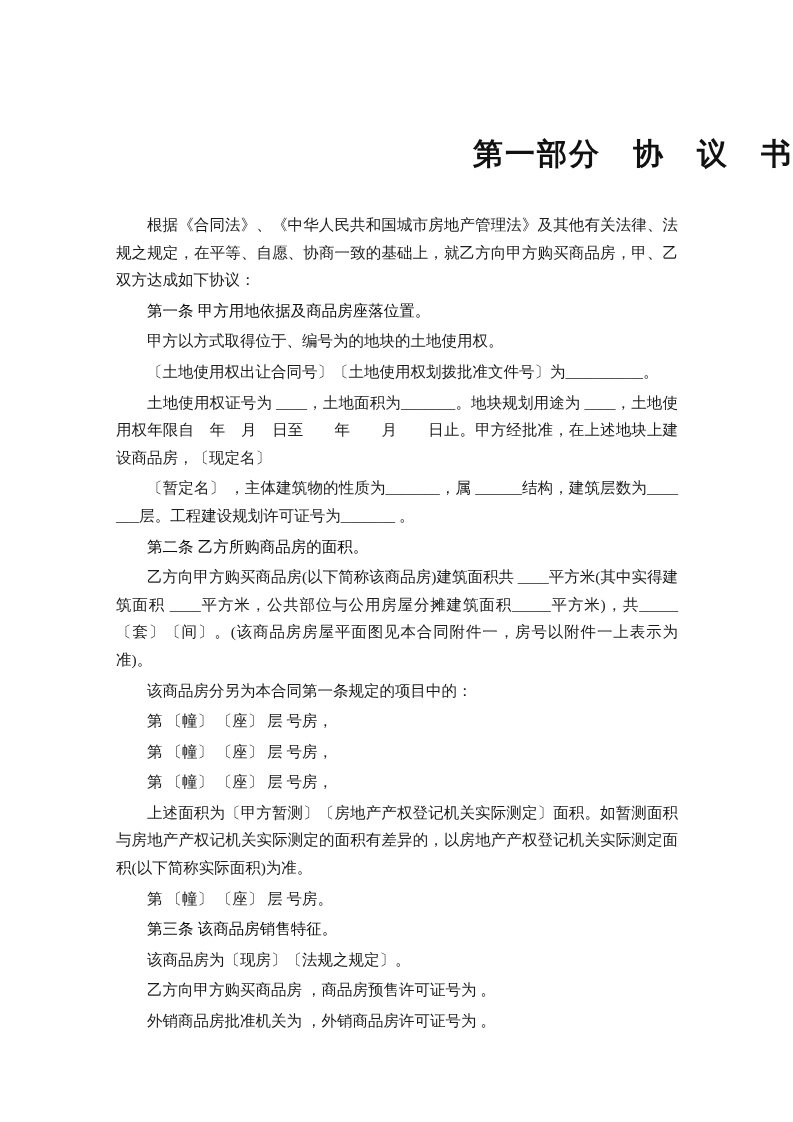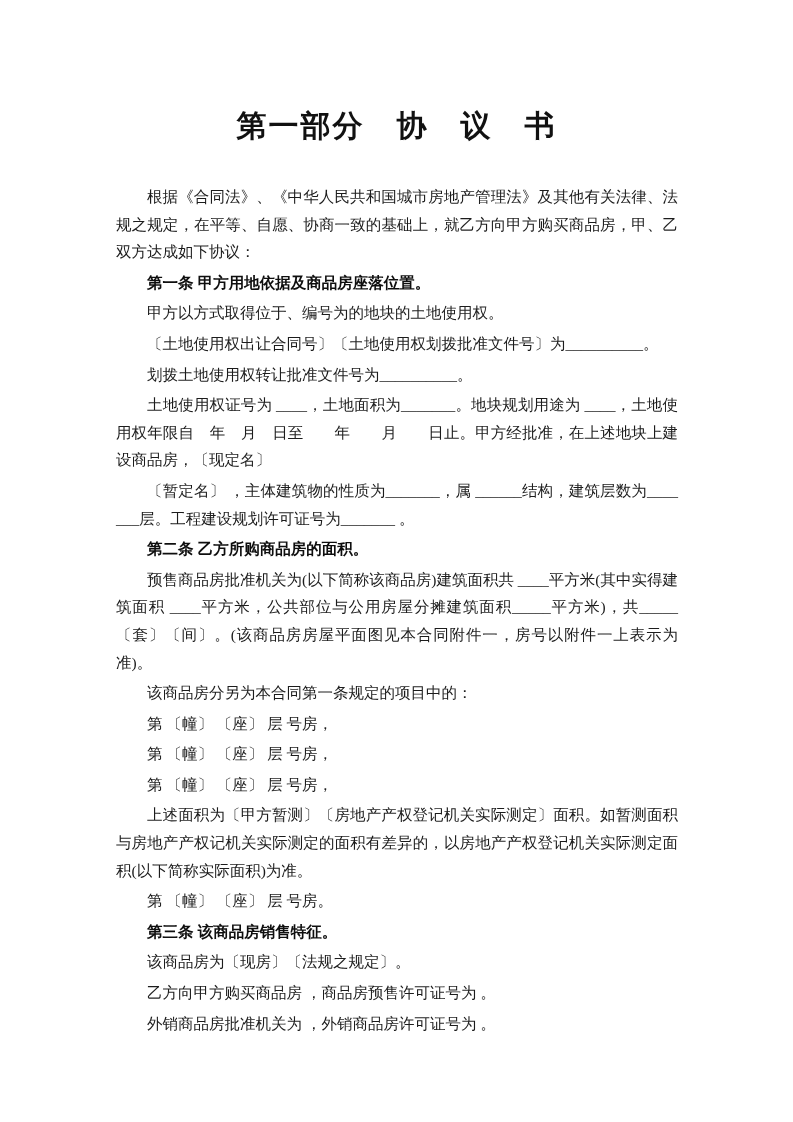--- a/index.html
+++ b/index.html
@@ -10,66 +10,66 @@
   .page {
     position: relative;
     width: 793px;
     height: 1122px;
     background: #ffffff;
     color: #1c1c1c;
     overflow: hidden;
   }
   .doc-title {
     padding-top: 106px;
-    text-align: center;
+    text-align: right;
     font-family: "Liberation Sans", "DejaVu Sans", sans-serif;
     font-weight: bold;
     font-size: 30px;
     letter-spacing: 2px;
     color: #111111;
     white-space: pre;
+    margin-top: 28px;
   }
   .content {
     margin: 36px 112px 0 113px; 
   }
   .para {
     margin: 3px;
     padding: 0;
     font-size: 15.5px;
     line-height: 27.6px;
     text-align: justify;
     text-indent: 2em;
     word-break: break-all;
     overflow-wrap: anywhere;
   }
   .body-para {
     font-family: "Liberation Serif", "DejaVu Serif", serif;
     font-weight: normal;
   }
   .heading-para {
     font-family: "Liberation Sans", "DejaVu Sans", sans-serif;
-    font-weight: bold;
+    font-weight: normal;
     color: #0e0e0e;
   }
 </style>
 </head>
 <body>
 
 <div class="page">
   <div class="doc-title">第一部分　协　议　书</div>
   <div class="content">
       <p class="para body-para">根据《合同法》、《中华人民共和国城市房地产管理法》及其他有关法律、法规之规定，在平等、自愿、协商一致的基础上，就乙方向甲方购买商品房，甲、乙双方达成如下协议：</p>
       <p class="para heading-para">第一条 甲方用地依据及商品房座落位置。</p>
       <p class="para body-para">甲方以方式取得位于、编号为的地块的土地使用权。</p>
       <p class="para body-para">〔土地使用权出让合同号〕〔土地使用权划拨批准文件号〕为__________。</p>
-      <p class="para body-para">划拨土地使用权转让批准文件号为__________。</p>
       <p class="para body-para">土地使用权证号为 ____，土地面积为_______。地块规划用途为 ____，土地使用权年限自　年　月　日至　　年　　月　　日止。甲方经批准，在上述地块上建设商品房，〔现定名〕</p>
       <p class="para body-para">〔暂定名〕 ，主体建筑物的性质为_______，属 ______结构，建筑层数为_______层。工程建设规划许可证号为_______ 。</p>
       <p class="para heading-para">第二条 乙方所购商品房的面积。</p>
-      <p class="para body-para">预售商品房批准机关为(以下简称该商品房)建筑面积共 ____平方米(其中实得建筑面积 ____平方米，公共部位与公用房屋分摊建筑面积_____平方米)，共_____ 〔套〕〔间〕。(该商品房房屋平面图见本合同附件一，房号以附件一上表示为准)。</p>
+      <p class="para body-para">乙方向甲方购买商品房(以下简称该商品房)建筑面积共 ____平方米(其中实得建筑面积 ____平方米，公共部位与公用房屋分摊建筑面积_____平方米)，共_____ 〔套〕〔间〕。(该商品房房屋平面图见本合同附件一，房号以附件一上表示为准)。</p>
       <p class="para body-para">该商品房分另为本合同第一条规定的项目中的：</p>
       <p class="para body-para">第 〔幢〕 〔座〕 层 号房，</p>
       <p class="para body-para">第 〔幢〕 〔座〕 层 号房，</p>
       <p class="para body-para">第 〔幢〕 〔座〕 层 号房，</p>
       <p class="para body-para">上述面积为〔甲方暂测〕〔房地产产权登记机关实际测定〕面积。如暂测面积与房地产产权记机关实际测定的面积有差异的，以房地产产权登记机关实际测定面积(以下简称实际面积)为准。</p>
       <p class="para body-para">第 〔幢〕 〔座〕 层 号房。</p>
       <p class="para heading-para">第三条 该商品房销售特征。</p>
       <p class="para body-para">该商品房为〔现房〕〔法规之规定〕。</p>
       <p class="para body-para">乙方向甲方购买商品房 ，商品房预售许可证号为 。</p>
       <p class="para body-para">外销商品房批准机关为 ，外销商品房许可证号为 。</p>

